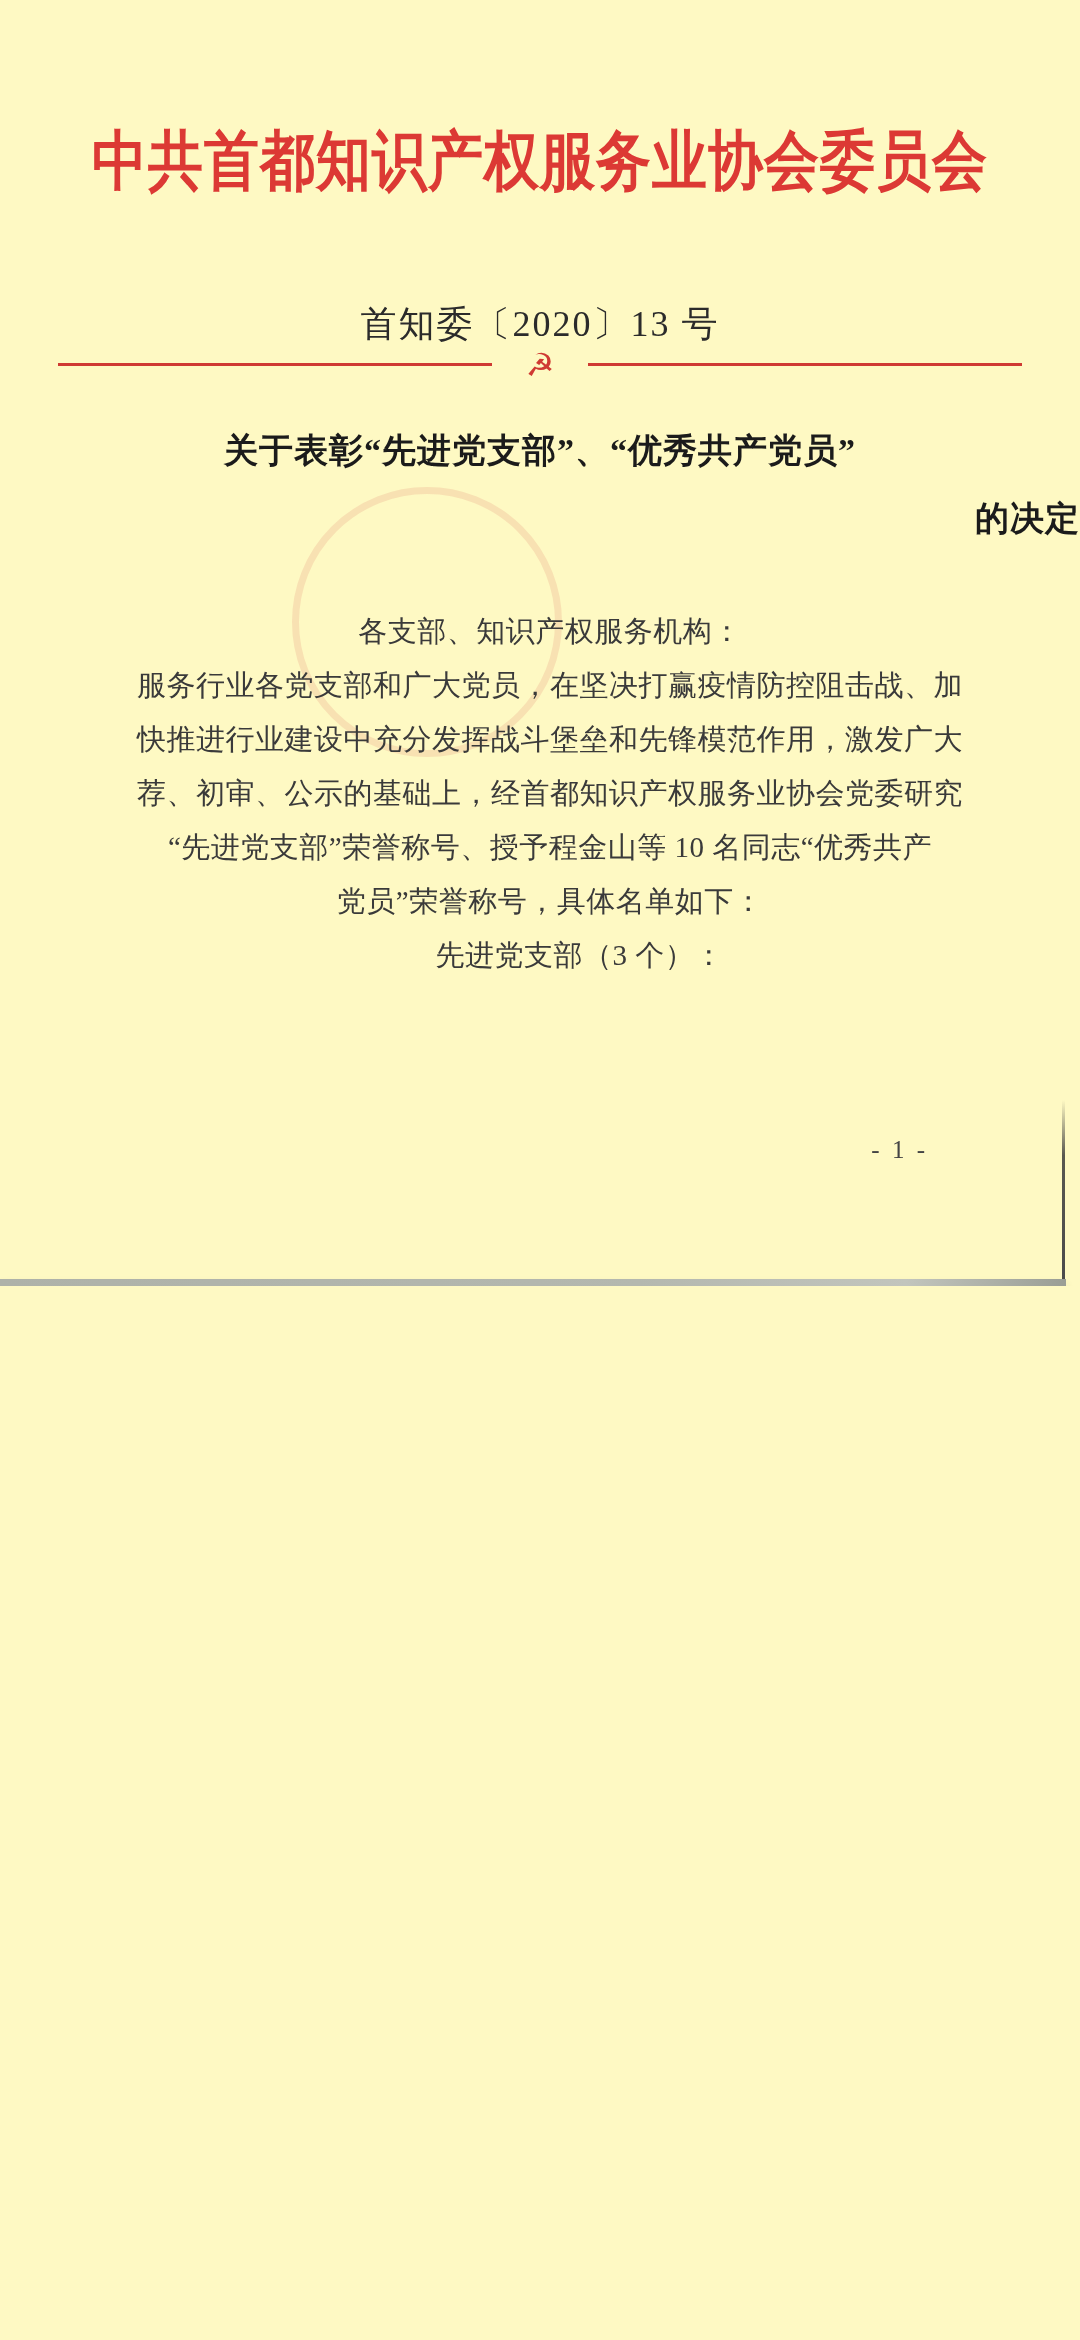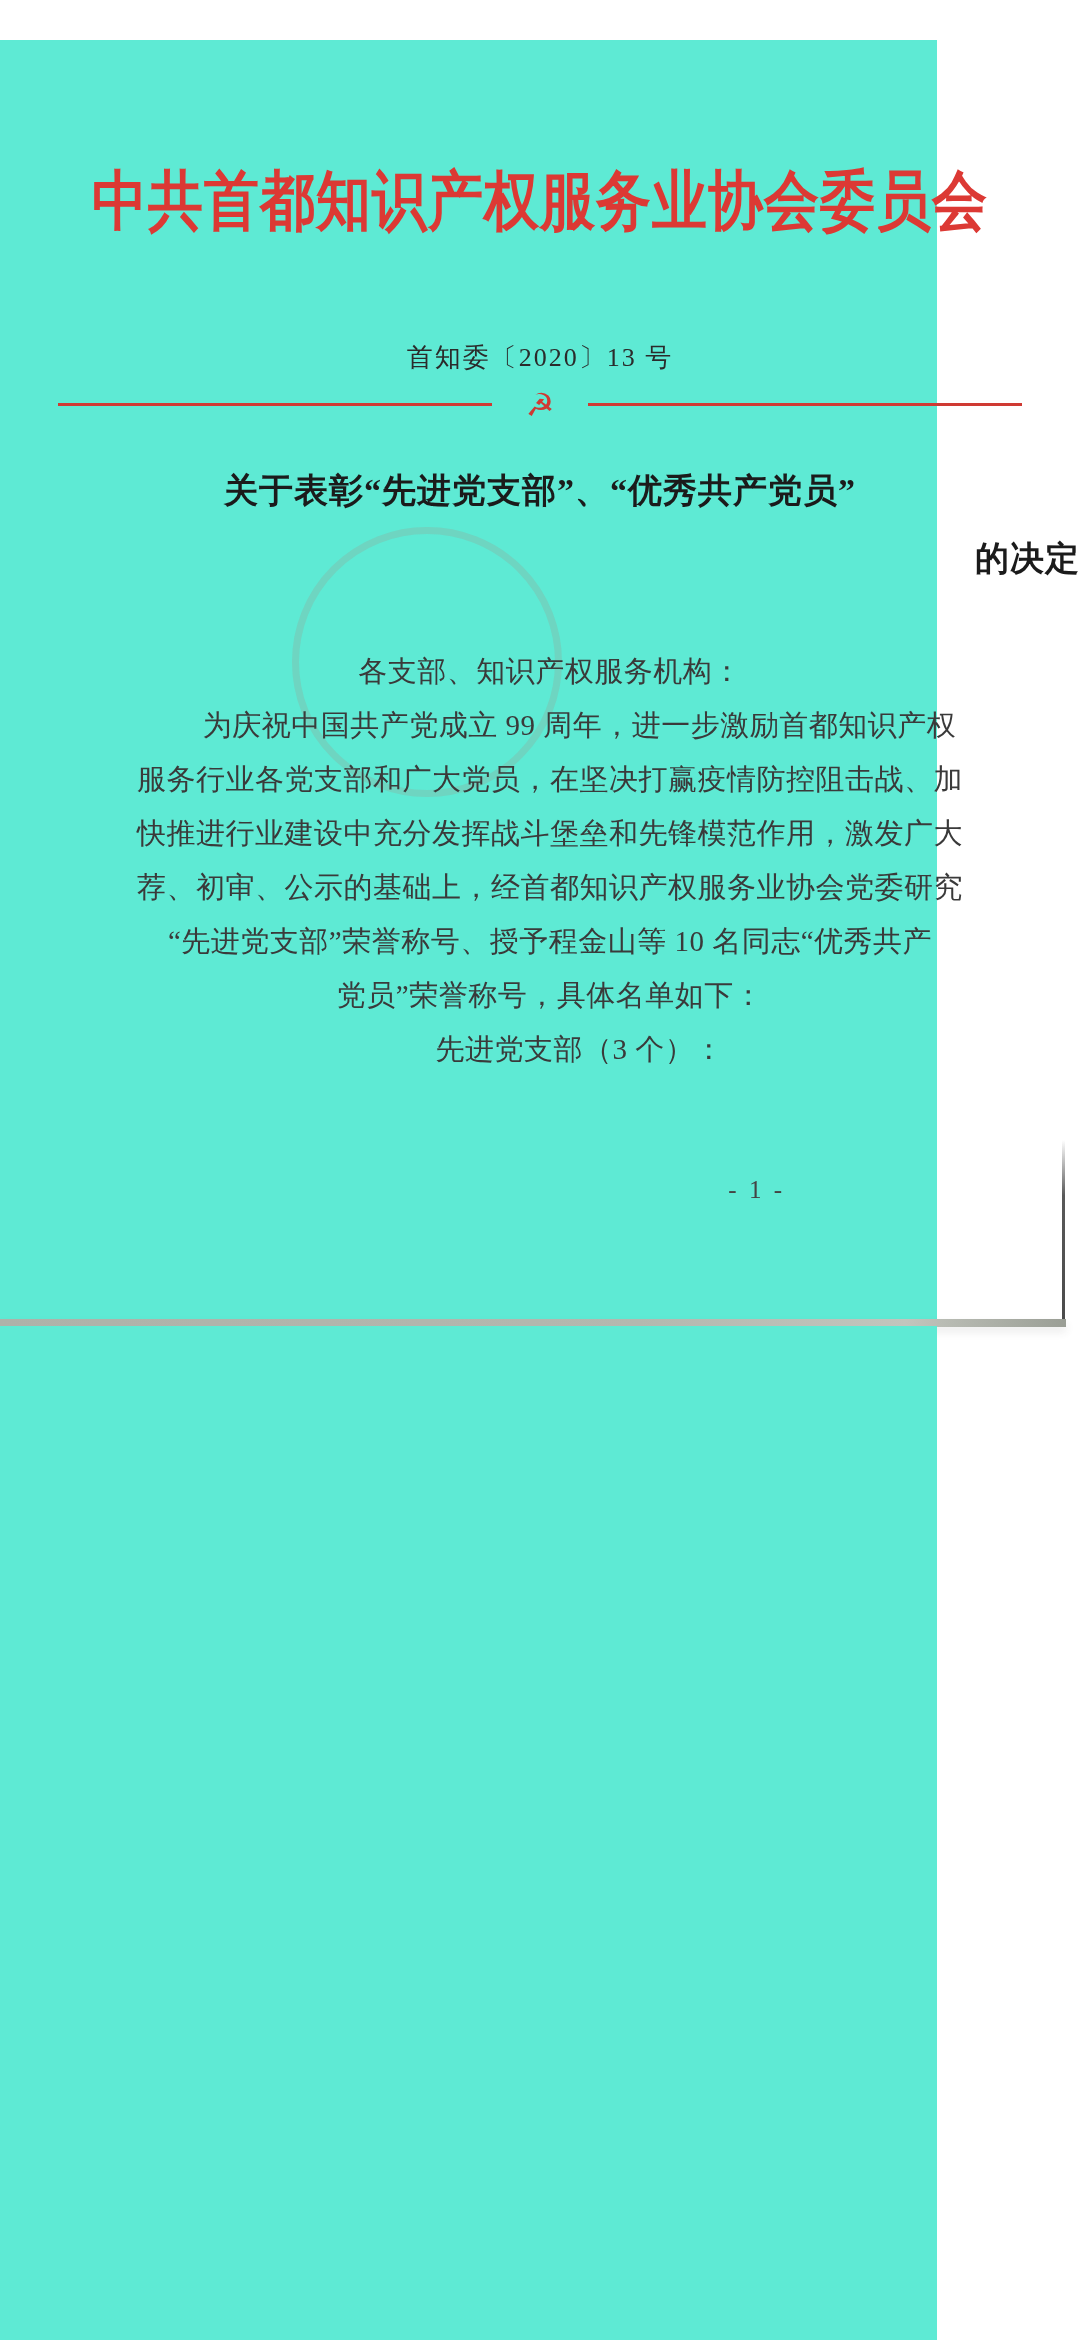--- a/index.html
+++ b/index.html
@@ -2,33 +2,33 @@
 <html><head>
 <meta charset="utf-8">
 <style>
   html,body{margin:0;padding:0;background:#ffffff;}
   .screen{
     position:relative;width:1080px;height:2340px;overflow:hidden;
     background:#ffffff;
     font-family:"Liberation Serif","DejaVu Serif",serif;
     color:#3d3d3d;
   }
-  .page{position:absolute;left:0;width:937px;background:#5eead4;margin-top:40px;}
+  .page{position:absolute;left:0;width:1080px;background:#fef9c3;}
   .page1{top:0;height:1286px;}
   .page2{top:1286px;height:1054px;}
 
   .org-header{
     position:absolute;top:118px;left:0;width:1080px;text-align:center;
     font-size:55px;font-weight:bold;letter-spacing:1px;
     transform:scaleY(1.18);transform-origin:center top;
     white-space:nowrap;
   }
   .doc-number{
     position:absolute;top:300px;left:0;width:1080px;text-align:center;
-    font-size:26px;color:#2b2b2b;letter-spacing:2px;white-space:nowrap;
+    font-size:36px;color:#2b2b2b;letter-spacing:2px;white-space:nowrap;
   }
   .red-rule{position:absolute;top:345px;left:58px;width:964px;height:40px;}
   .red-rule .seg{position:absolute;top:18px;height:3px;background:#cf3a33;}
   .red-rule .seg.left{left:0;width:434px;}
   .red-rule .seg.right{right:0;width:434px;}
   .red-rule .emblem{
     position:absolute;left:50%;top:0;transform:translateX(-50%);
     font-size:32px;line-height:40px;color:#cf3a33;
     font-family:"DejaVu Sans",sans-serif;
   }
@@ -81,21 +81,20 @@
     </div>
 
     <div class="title l1">关于表彰“先进党支部”、“优秀共产党员”</div>
     <div class="title l2">的决定</div>
 
     <div class="faint-seal"></div>
 
     <div class="body-block p1-body">
       <div class="line">各支部、知识产权服务机构：</div>
       <div>
-          <div class="line">　　为庆祝中国共产党成立 99 周年，进一步激励首都知识产权</div>
           <div class="line">服务行业各党支部和广大党员，在坚决打赢疫情防控阻击战、加</div>
           <div class="line">快推进行业建设中充分发挥战斗堡垒和先锋模范作用，激发广大</div>
           <div class="line">荐、初审、公示的基础上，经首都知识产权服务业协会党委研究</div>
           <div class="line">“先进党支部”荣誉称号、授予程金山等 10 名同志“优秀共产</div>
           <div class="line">党员”荣誉称号，具体名单如下：</div>
           <div class="line">　　先进党支部（3 个）：</div>
         </div>
     </div>
 
     <div class="page-number">- 1 -</div>

